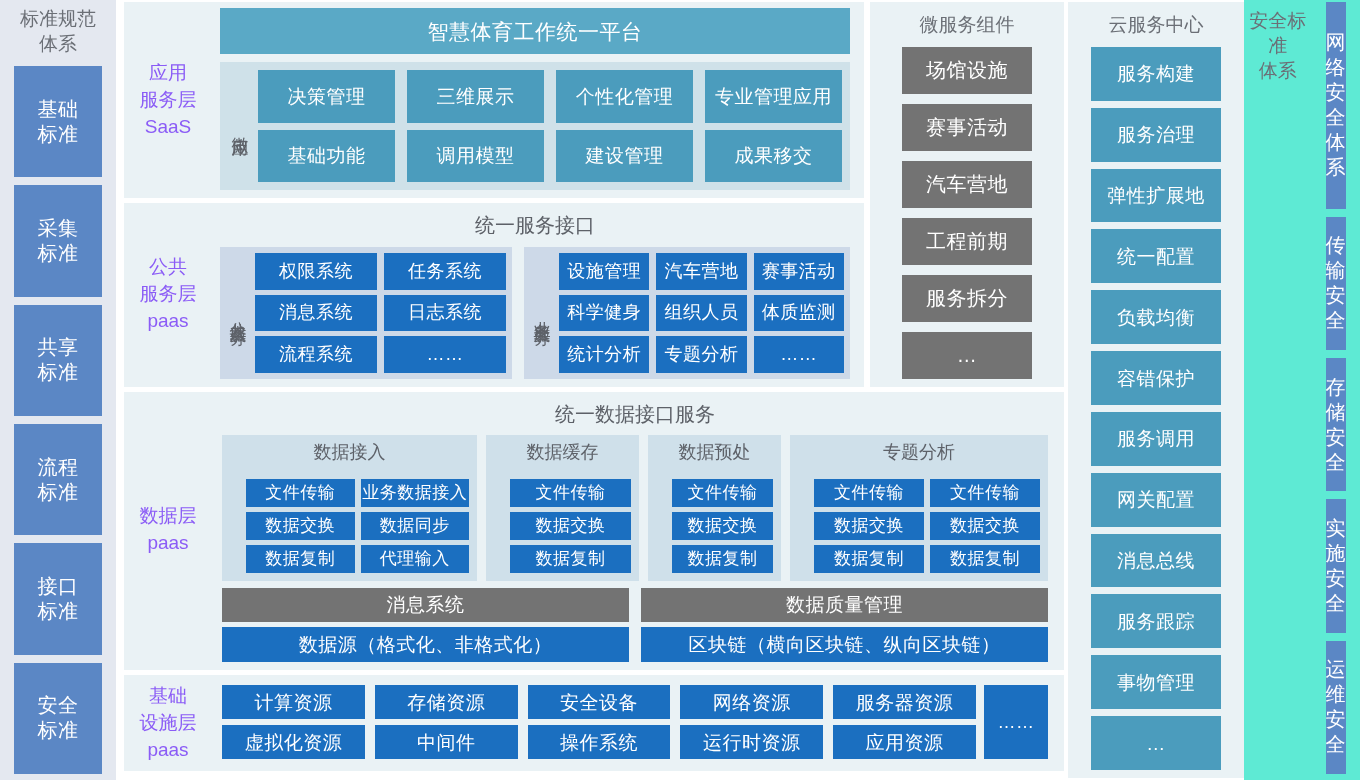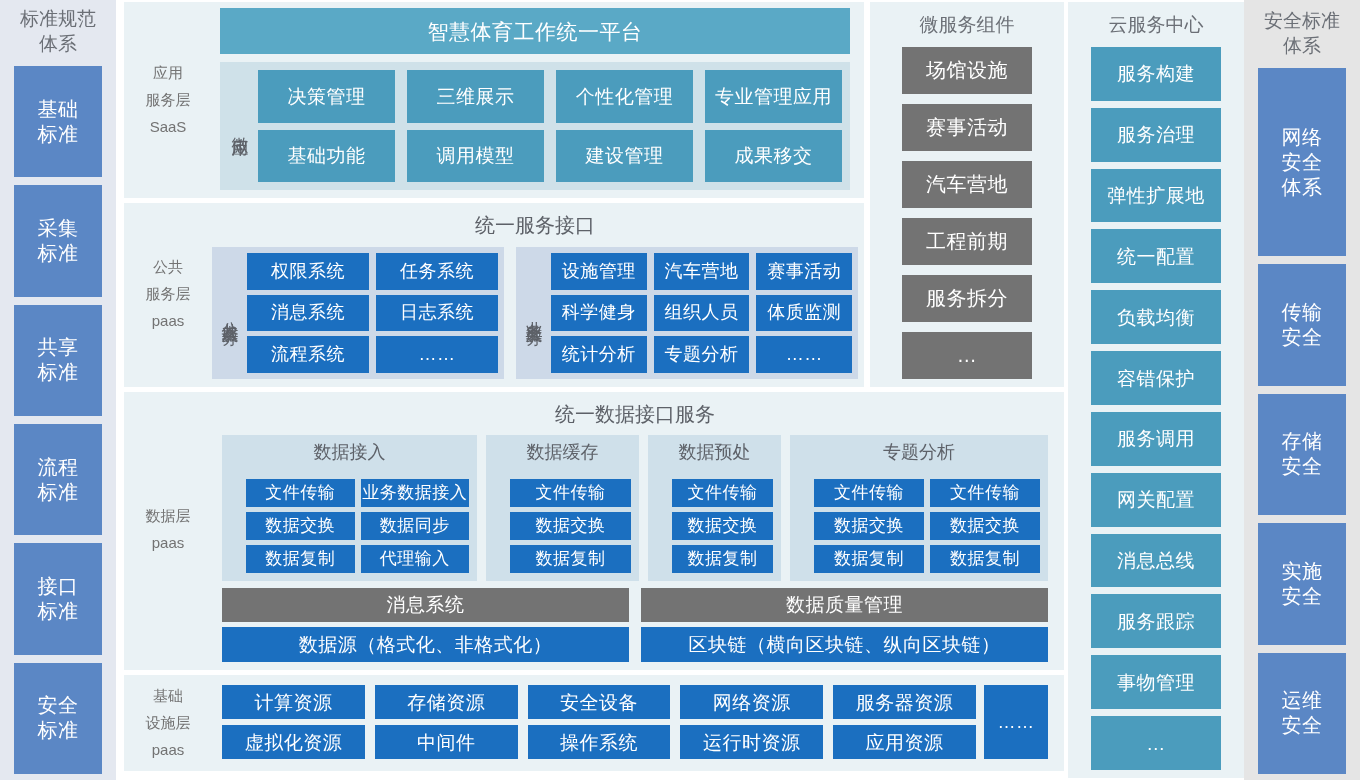--- a/index.html
+++ b/index.html
@@ -80,22 +80,22 @@
     display: flex;
     background: #eaf2f5;
     box-sizing: border-box;
   }
   .layer-label {
     flex: 0 0 88px;
     display: flex;
     flex-direction: column;
     align-items: center;
     justify-content: center;
-    color: #737373;
-    font-size: 15px;
+    color: #8b5cf6;
+    font-size: 19px;
     line-height: 27px;
     text-align: center;
   }
   .layer-body {
     flex: 1;
     display: flex;
     flex-direction: column;
     box-sizing: border-box;
   }
 
@@ -152,21 +152,21 @@
   #svc-layer { height: 184px; padding: 4px 6px 8px 0; }
   .svc-banner {
     text-align: center;
     color: #5d6168;
     font-size: 20px;
     padding: 5px 0 8px 0;
   }
   .svc-cols {
     display: flex;
     gap: 12px;
-    margin: 0 0;
+    margin: 0 8px;
     flex: 1;
   }
   .svc-group {
     background: #cdd9e8;
     display: flex;
     padding: 6px;
     box-sizing: border-box;
     gap: 5px;
   }
   .svc-group.g1 { flex: 0 0 292px; }
@@ -295,23 +295,23 @@
     flex: 1;
     display: flex;
     flex-direction: column;
     gap: 7px;
     padding: 0 23px;
   }
   .cloud-col .stack .tile { flex: 1; font-size: 19px; }
 
   .secur-col {
     flex: 0 0 116px;
-    background: #e5e5e5;
-    display: flex;
-    flex-direction: column;
+    background: #5eead4;
+    display: flex;
+    flex-direction: row;
     box-sizing: border-box;
     padding: 2px 0 6px 0;
   }
   .secur-col .stack {
     flex: 1;
     display: flex;
     flex-direction: column;
     gap: 8px;
     padding: 0 14px;
   }

